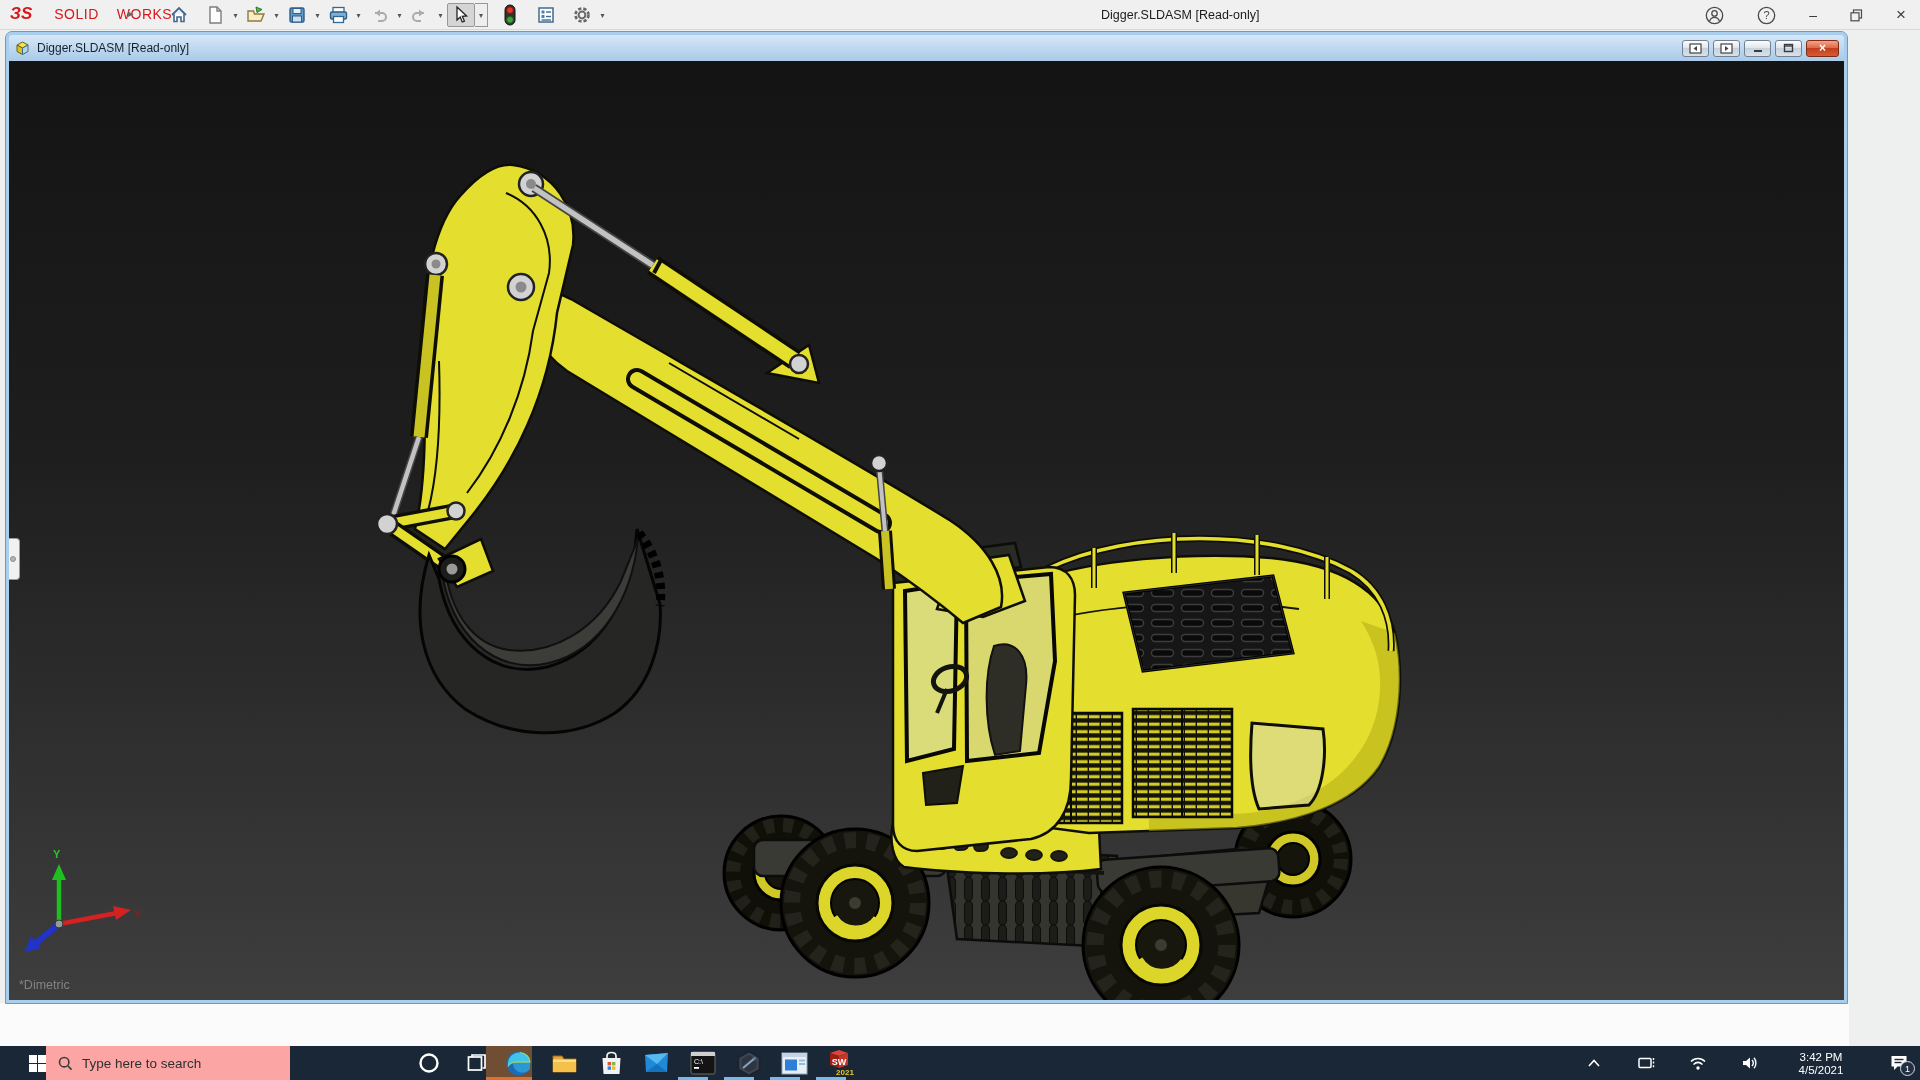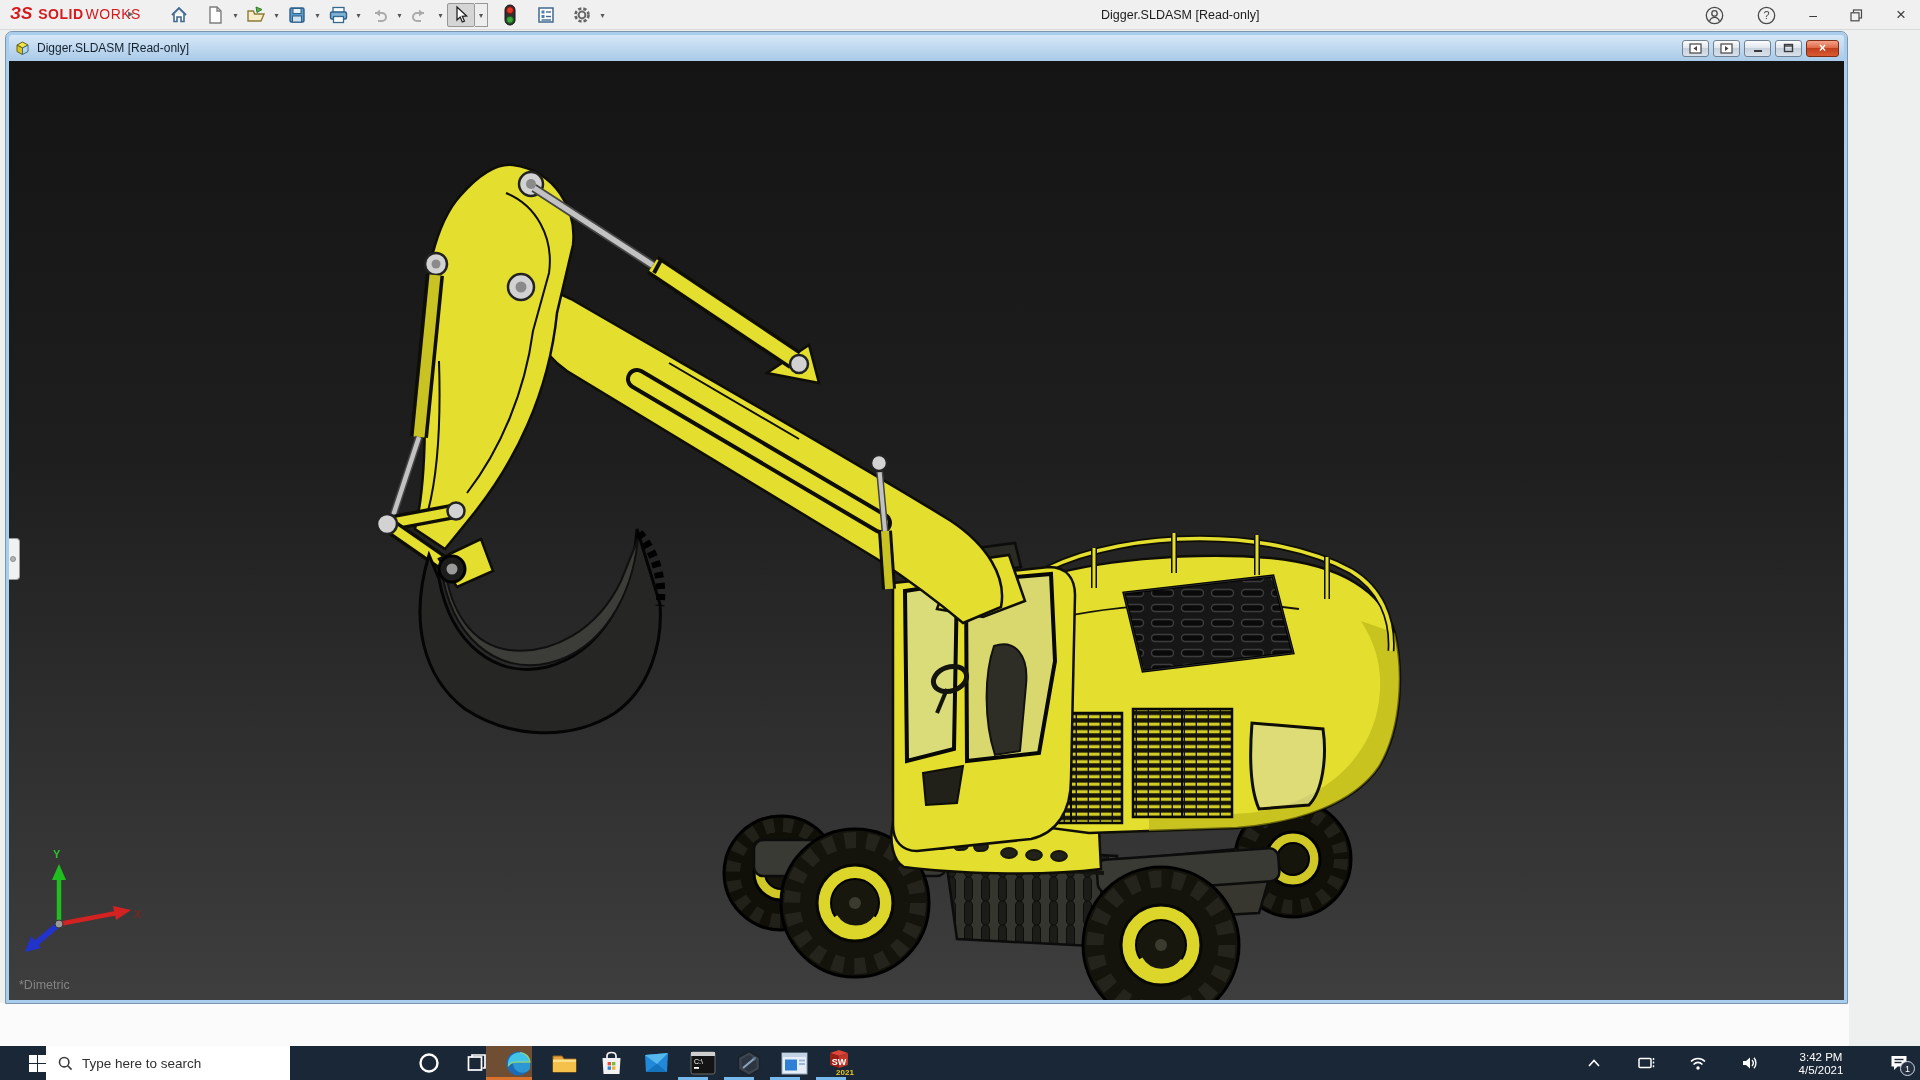--- a/index.html
+++ b/index.html
@@ -2,23 +2,23 @@
 <html style="--sw-red: #d6191c; --titlebar-bg: #f0f0f0; --doc-border: #a9cdec; --doc-titlebar-grad-top: #d6e7f7; --doc-titlebar-grad-bottom: #a9cae8; --viewport-top: #141414; --viewport-bottom: #3e3e3e; --excavator-yellow: #e4de2e; --excavator-yellow-dark: #b3ad14; --taskbar-bg: #1a2736; --running-indicator: #76b9ed; --edge-highlight: #d8722c; --close-red: #d04a2f;"><head>
 <meta charset="utf-8">
 <style>
   * { margin:0; padding:0; box-sizing:border-box; }
   html,body { width:1920px; height:1080px; overflow:hidden;
               font-family:"Liberation Sans", sans-serif; background:#eef0f0; }
 
   
   #app-titlebar { position:absolute; left:0; top:0; width:1920px; height:30px;
     background:var(--titlebar-bg); border-bottom:1px solid #d9d9d9; z-index:30; }
-  #brand { position:absolute; left:10px; top:4px; display:flex; align-items:baseline; gap:2px; }
+  #brand { position:absolute; left:10px; top:4px; display:flex; align-items:baseline; gap:18px; }
   #brand .mark { color:var(--sw-red); font-weight:bold; font-style:italic; font-size:17px; }
-  #brand .bold { color:var(--sw-red); font-weight:bold; font-size:14px; letter-spacing:.5px; margin-left:4px;}
+  #brand .bold { color:var(--sw-red); font-weight:normal; font-size:14px; letter-spacing:.5px; margin-left:4px;}
   #brand .light { color:var(--sw-red); font-weight:normal; font-size:14px; letter-spacing:.5px;}
   .expand-arrow { position:absolute; left:128px; top:7px; color:#666; font-size:11px; }
   #qat { position:absolute; left:165px; top:2px; height:26px; display:flex; align-items:center; }
   .tbtn { width:28px; height:24px; display:flex; align-items:center; justify-content:center; border:1px solid transparent; border-radius:2px; }
   .tbtn.pressed { background:#d5d5d5; border:1px solid #979797; }
   .dd { width:13px; height:24px; font-size:8px; color:#555; display:flex; align-items:center; justify-content:center; }
   .dd.pressed { border:1px solid #979797; border-left:none; background:#eee; }
   .tsep { width:8px; }
   #app-title { position:absolute; left:1101px; top:8px; font-size:12.5px; color:#1b1b1b; }
   #app-controls { position:absolute; right:14px; top:0; height:30px; display:flex; align-items:center; gap:33px; }
@@ -47,21 +47,21 @@
   #left-panel-tab { position:absolute; left:-3px; top:477px; width:14px; height:42px; background:#f1f1f1;
     border:1px solid #9a9a9a; border-left:none; border-radius:0 4px 4px 0; display:flex; align-items:center; justify-content:center; }
   #left-panel-tab .dot { width:6px; height:6px; border-radius:50%; background:#b5b5b5; border:1px solid #8d8d8d; }
 
   
   #taskbar { position:absolute; left:0; bottom:0; width:1920px; height:34px; background:var(--taskbar-bg); z-index:40; display:flex; align-items:stretch; }
   .tile { width:46px; position:relative; display:flex; align-items:center; justify-content:flex-end; }
   .tile.run::after { content:''; position:absolute; left:8px; right:8px; bottom:0; height:3px; background:var(--running-indicator); }
   .tile.active { background:rgba(198,117,47,.50); }
   .tile.active::after { content:''; position:absolute; left:0; right:0; bottom:0; height:3px; background:var(--edge-highlight); }
-  #search-box { width:244px; background:#ffffff; display:flex; align-items:center; color:#2f2f2f; font-size:13.5px; }
+  #search-box { width:244px; background:#fca5a5; display:flex; align-items:center; color:#2f2f2f; font-size:13.5px; }
   #search-box .mag { margin:0 9px 0 12px; display:flex; }
   #cortana-tile { margin-left:104px; }
   #tray { margin-left:auto; display:flex; align-items:center; padding-right:2px;gap:27px; }
   .tray-icon { width:25px; height:34px; display:flex; align-items:center; justify-content:center; }
   #clock { width:64px; text-align:center; color:#fff; font-size:11.5px; line-height:13px; padding-top:1px;}
   #action-center { width:38px; height:34px; position:relative; display:flex; align-items:center; justify-content:center; }
   #ac-badge { position:absolute; right:3px; bottom:4px; width:15px; height:15px; border-radius:50%; background:#243042;
     border:1.5px solid #cfd8e3; color:#fff; font-size:9px; display:flex; align-items:center; justify-content:center; }
 
   svg { display:block; }

